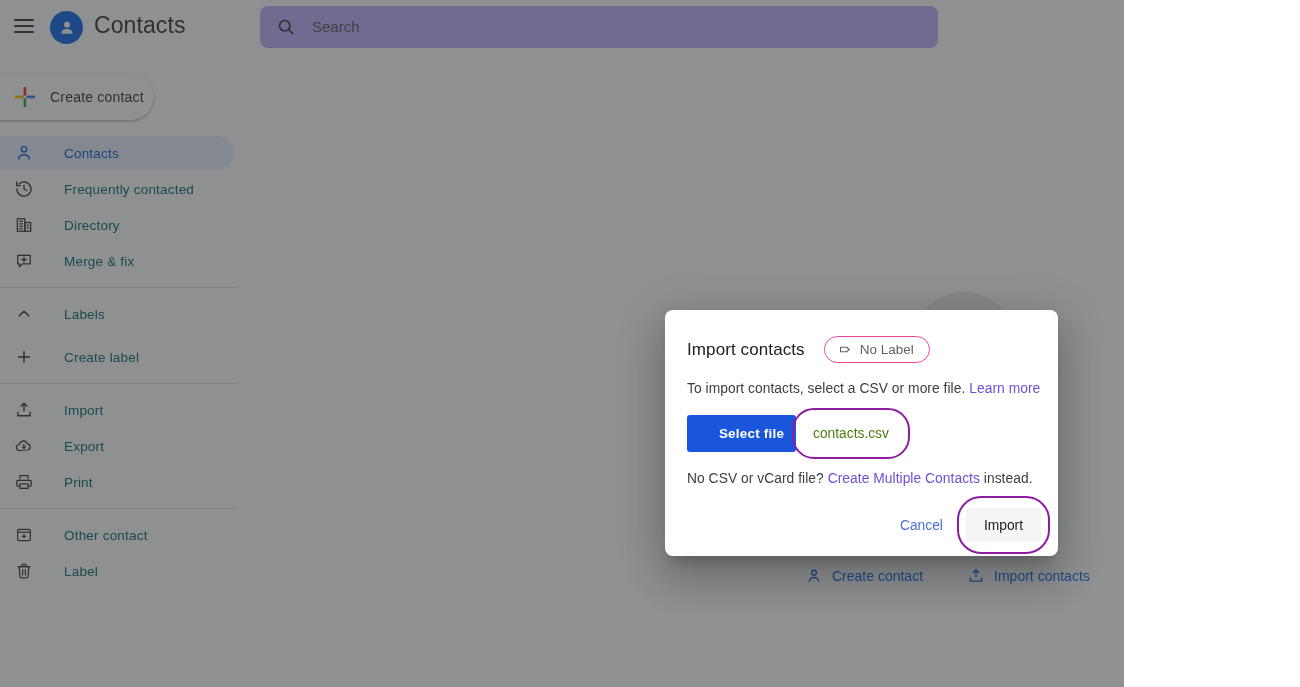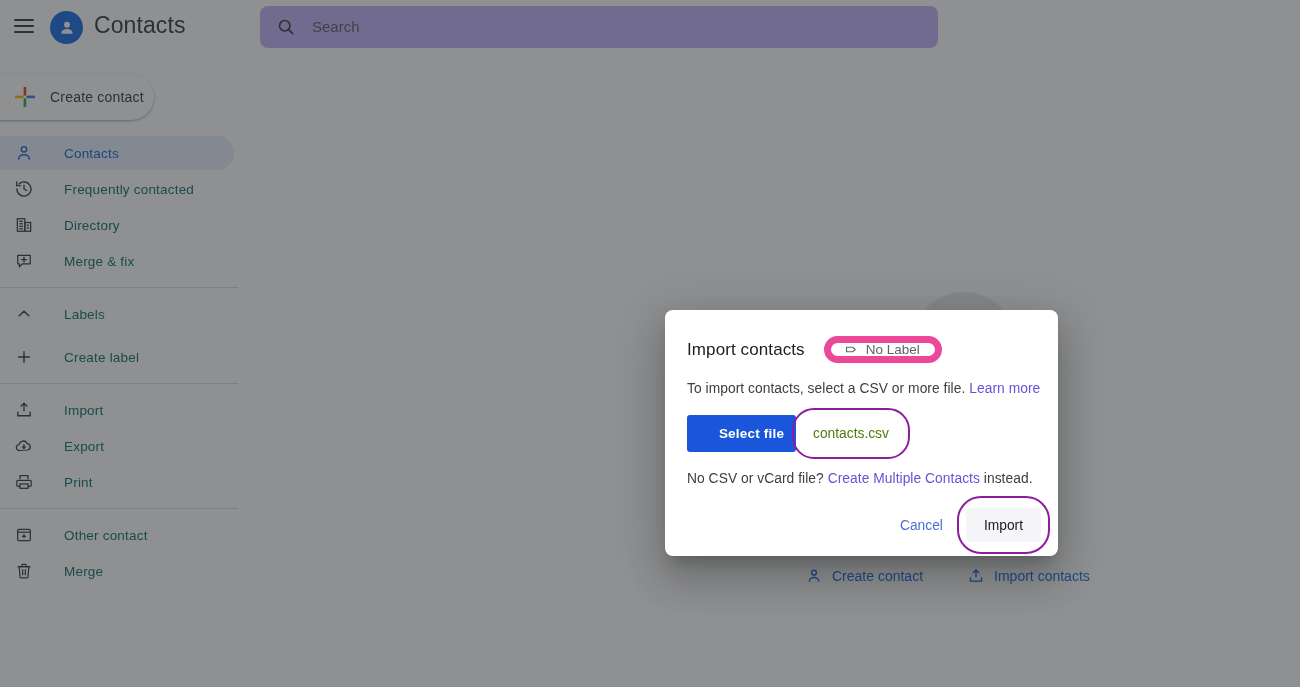--- a/index.html
+++ b/index.html
@@ -2,21 +2,21 @@
 <html><head>
 <meta charset="utf-8">
 <style>
   * { box-sizing: border-box; margin: 0; padding: 0; }
   html, body {
     width: 1300px; height: 687px;
     overflow: hidden;
     font-family: "Liberation Sans", sans-serif;
     background: #ffffff;
   }
-  #root { position: relative; width: 1300px; height: 687px; background: #ffffff; }
+  #root { position: relative; width: 1124px; height: 687px; background: #ffffff; }
 
   
   .app { position: absolute; inset: 0; }
 
   
   .header { position: absolute; left: 0; top: 0; width: 1300px; height: 54px; }
   .hamburger {
     position: absolute; left: 14px; top: 14px; width: 24px; height: 24px;
     display: flex; flex-direction: column; justify-content: center; gap: 4px;
   }
@@ -90,21 +90,21 @@
     background: #ffffff; border-radius: 8px;
     box-shadow: 0 11px 15px -7px rgba(0,0,0,.2), 0 24px 38px 3px rgba(0,0,0,.14), 0 9px 46px 8px rgba(0,0,0,.12);
   }
   .dlg-titlerow {
     position: absolute; left: 22px; top: 26px; display: flex; align-items: center; gap: 19px;
   }
   .dlg-title { font-size: 17px; color: #202124; letter-spacing: .1px; }
   .label-chip {
     display: flex; align-items: center; gap: 7px;
     height: 27px; padding: 0 15px 0 13px;
-    border: 7px solid #ec4899; border-radius: 14px;
+    border: 1px solid #ec4899; border-radius: 14px;
     font-size: 13.5px; color: #5f6368;
   }
   .dlg-desc {
     position: absolute; left: 22px; top: 69px; width: 355px;
     font-size: 13.8px; color: #3c4043; line-height: 19px; letter-spacing: .05px;
   }
   .link { color: #6c4fd6; text-decoration: none; }
   .dlg-filerow { position: absolute; left: 22px; top: 105px; display: flex; align-items: center; }
   .select-file-btn {
     width: 109px; height: 37px; background: #1a56db; border-radius: 3px;
@@ -315,21 +315,21 @@
         <div class="nav-item">
           <span class="ni-icon">
             <svg width="20" height="20" viewBox="0 0 24 24" fill="none" stroke="#3c4043" stroke-width="1.5">
               <path d="M6.2 6.8h11.6l-1 12.1a1.3 1.3 0 0 1-1.3 1.2H8.5a1.3 1.3 0 0 1-1.3-1.2z" stroke-linejoin="round"></path>
               <line x1="4.8" y1="6.8" x2="19.2" y2="6.8" stroke-linecap="round"></line>
               <path d="M9.6 6.8V4.8a.8.8 0 0 1 .8-.8h3.2a.8.8 0 0 1 .8.8v2"></path>
               <line x1="10.4" y1="10" x2="10.4" y2="17"></line>
               <line x1="13.6" y1="10" x2="13.6" y2="17"></line>
             </svg>
           </span>
-          <span class="ni-label">Merge</span>
+          <span class="ni-label">Label</span>
         </div>
 
       </div>
     </div>
 
     <div class="empty-illus"></div>
 
     <div class="empty-actions">
       <div class="empty-action">
         <span>

